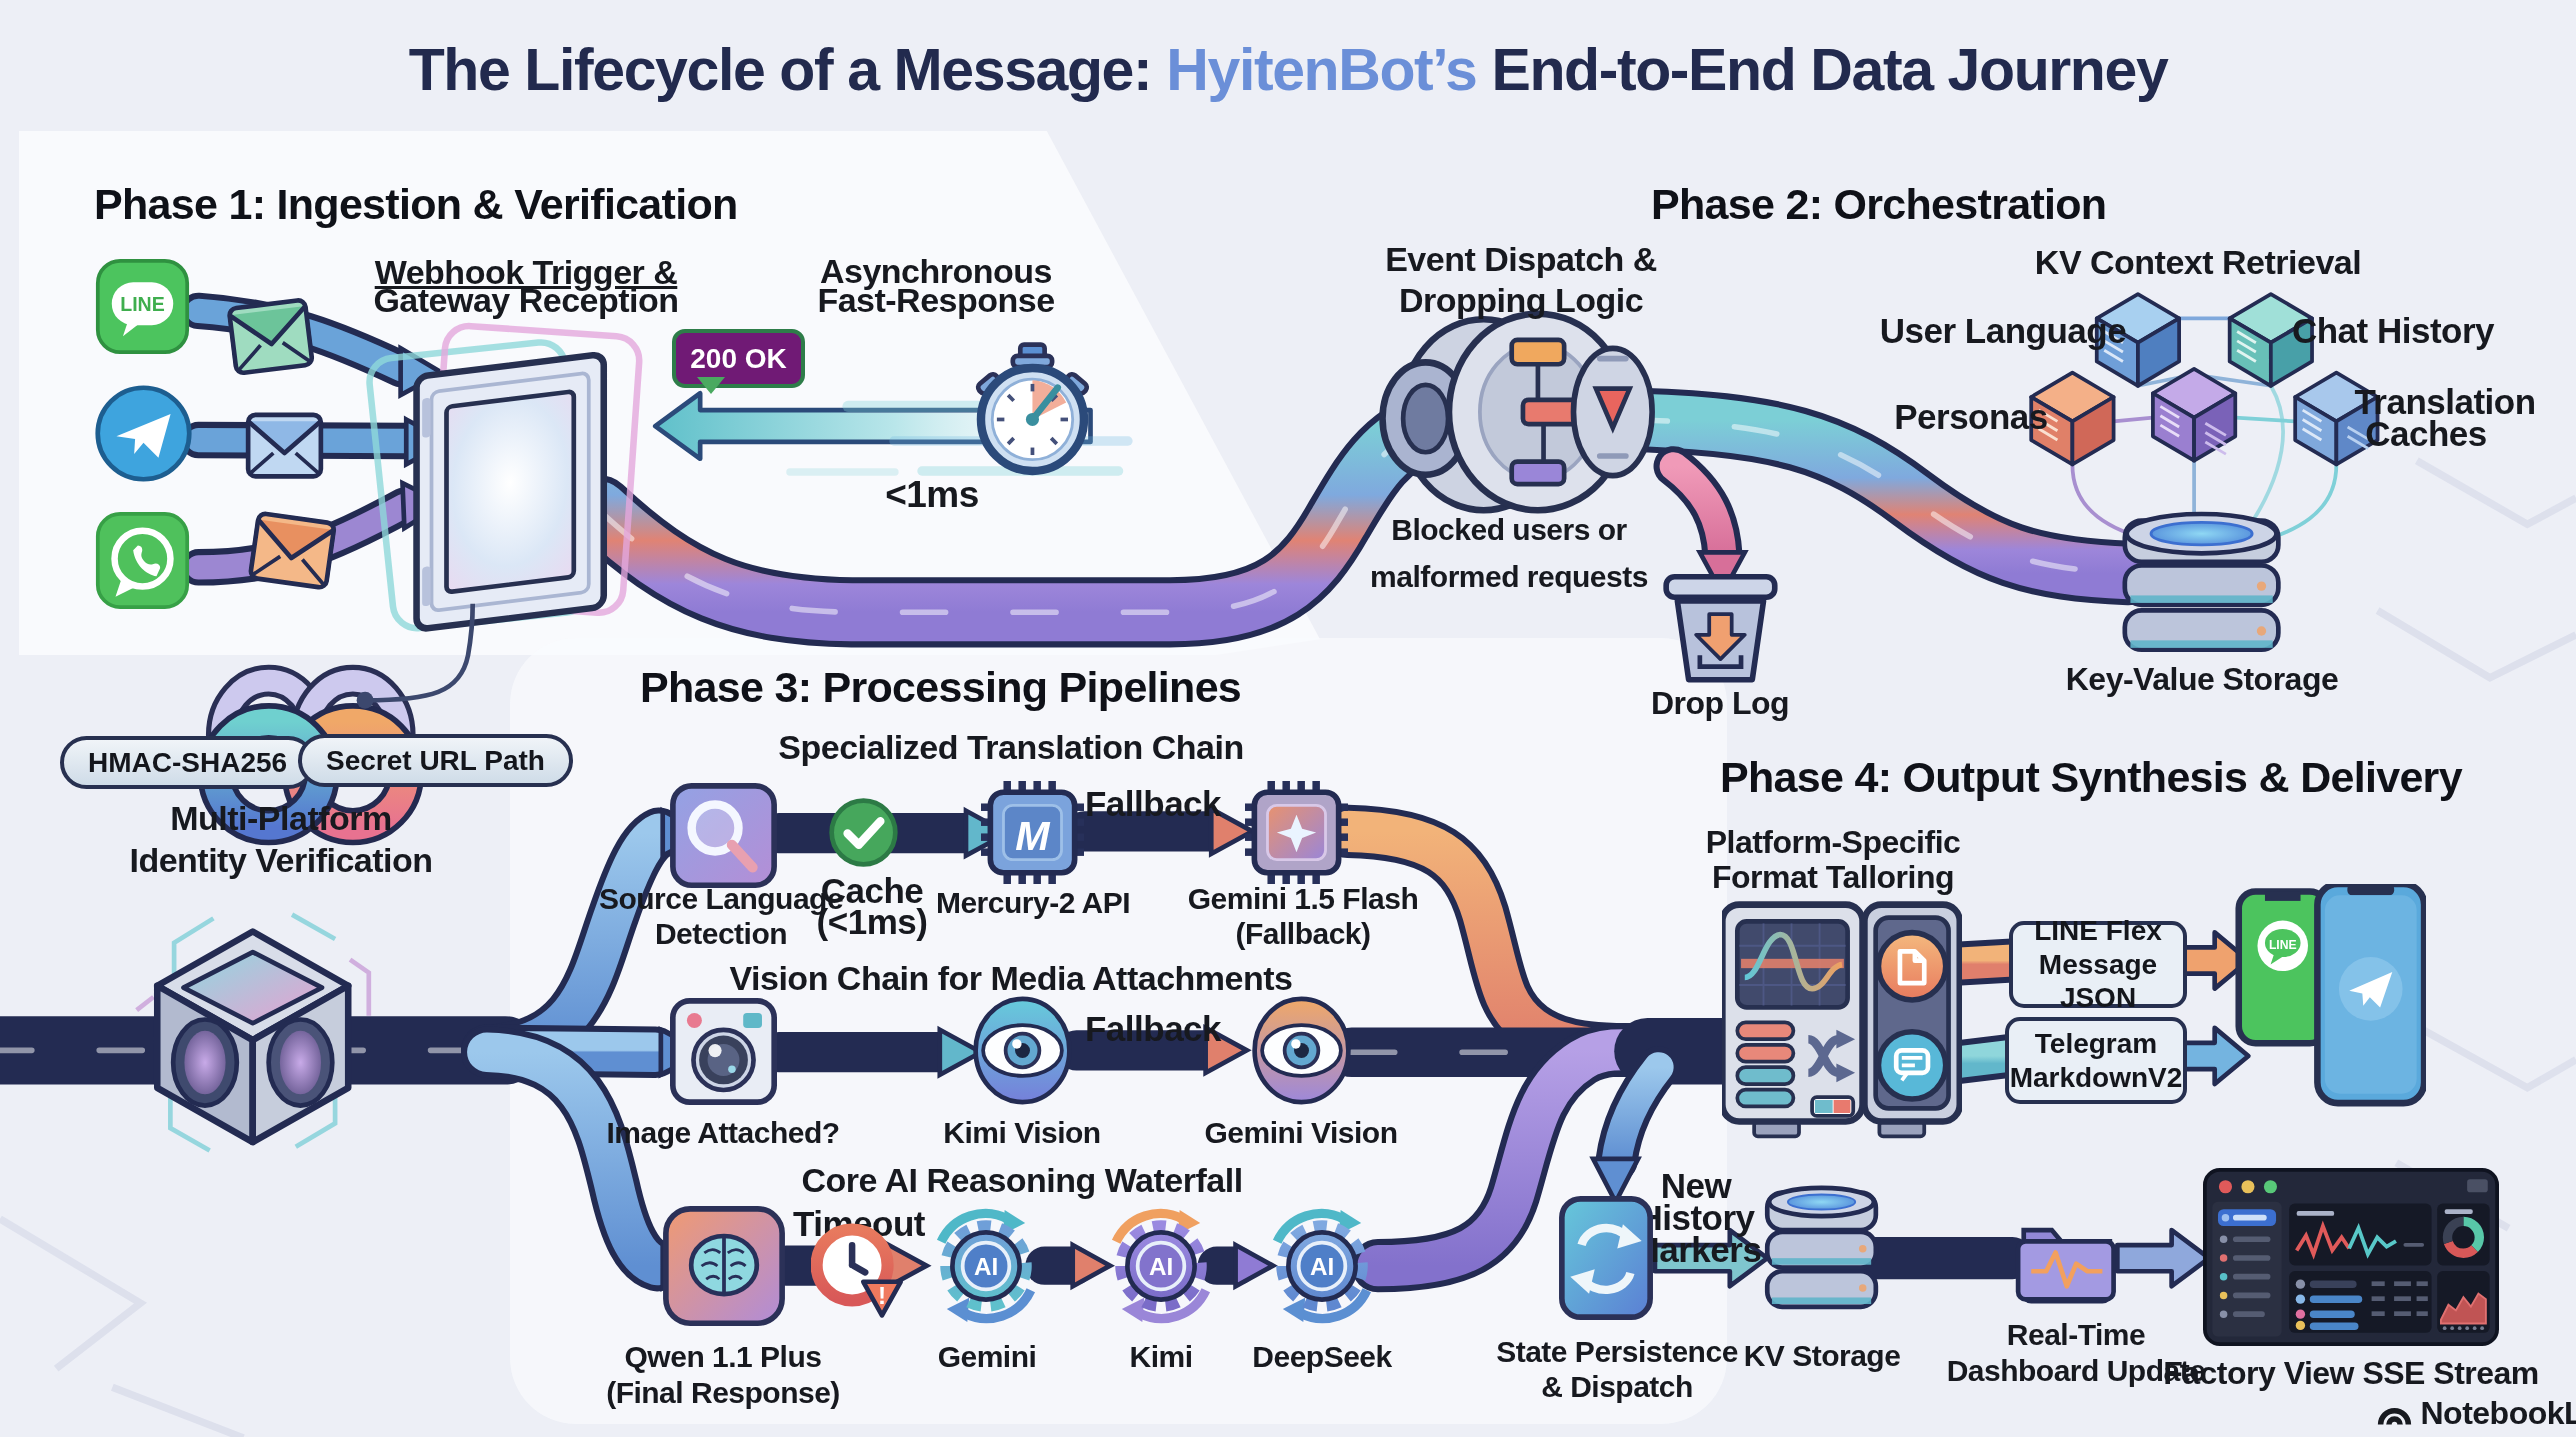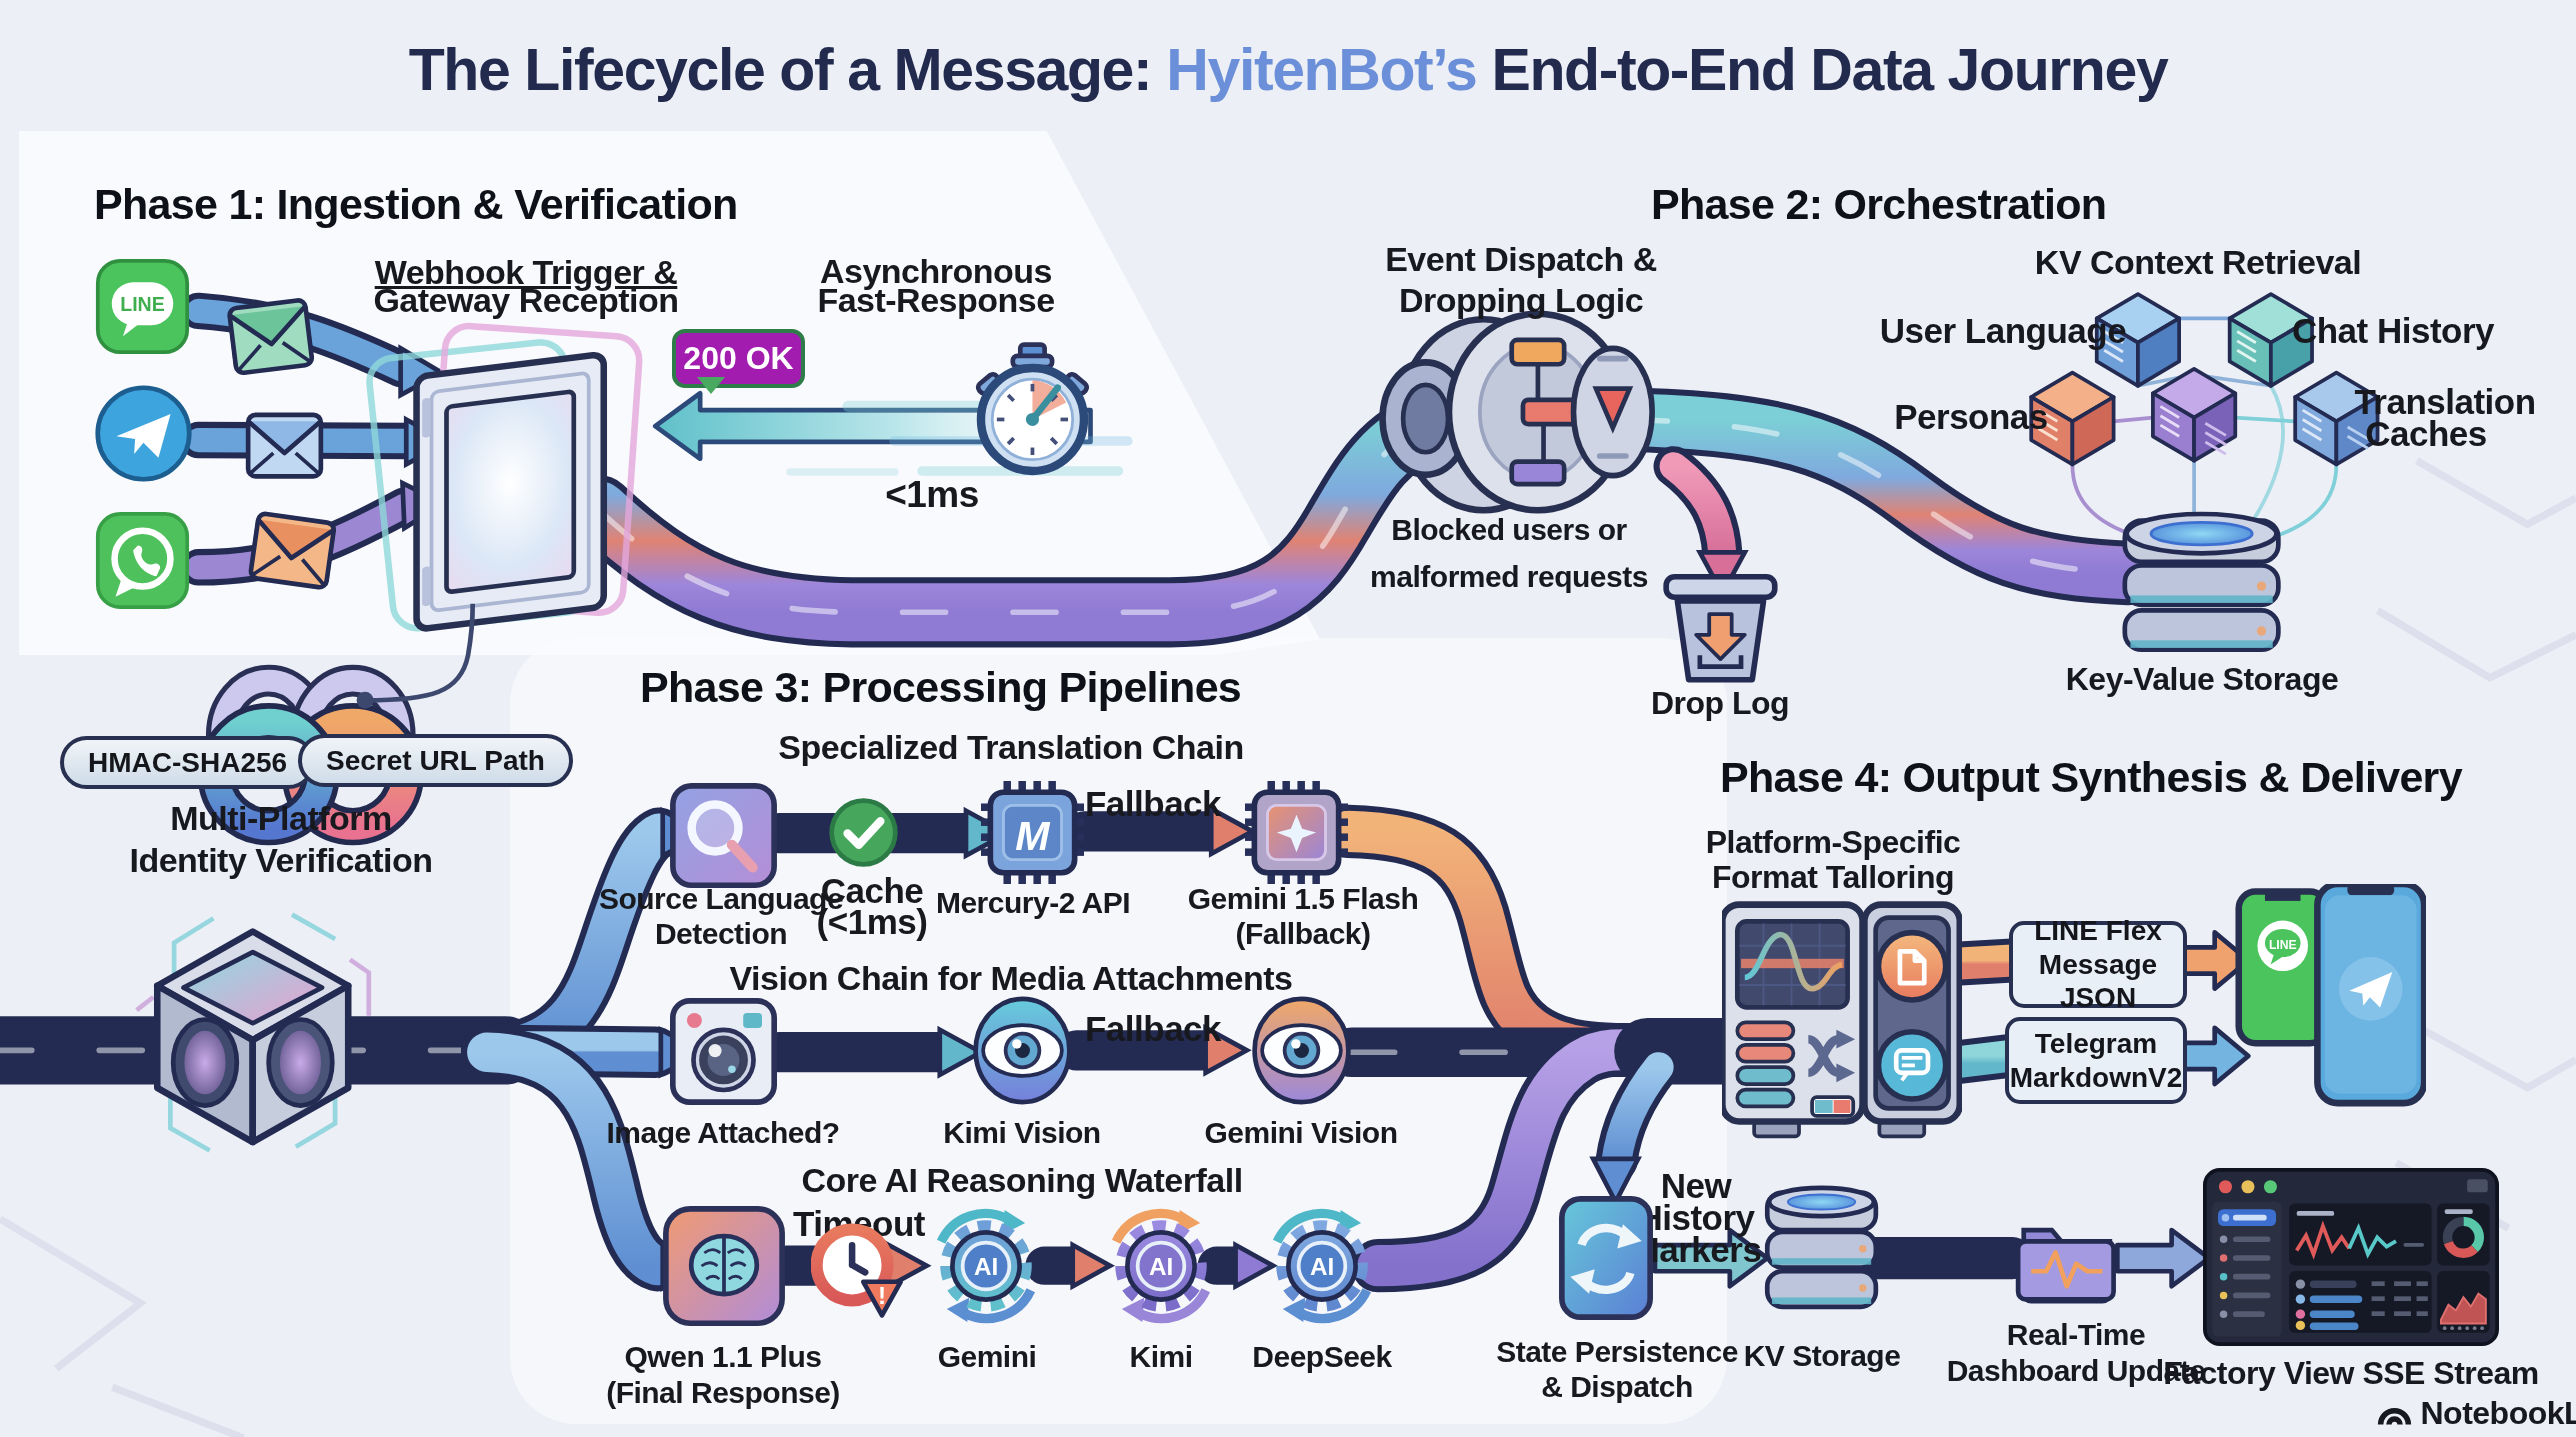--- a/index.html
+++ b/index.html
@@ -12,22 +12,22 @@
   .hdg{position:absolute;font-weight:800;color:#0f1118;font-size:43px;white-space:nowrap;letter-spacing:-0.7px;}
   .s40{font-size:37px;} .s36{font-size:34px;} .s34{font-size:32px;} .s32{font-size:30px;} .s30{font-size:35px;}
   .title{position:absolute;top:36px;left:0;width:100%;text-align:center;font-size:59px;font-weight:800;
          letter-spacing:-1.4px;color:#222a4e;}
   .title .brand{color:#6b8fd8;}
   .pill{position:absolute;background:linear-gradient(#f0f4f8,#cfdce8);border:4.7px solid #273050;
         border-radius:37px;font-weight:800;font-size:28px;color:#14161c;padding:6.6px 24px;white-space:nowrap;z-index:6;}
   .box{position:absolute;background:#e9eff6;border:4.7px solid #273050;border-radius:15px;display:flex;
        flex-direction:column;align-items:center;justify-content:center;font-weight:800;font-size:28px;
        color:#14161c;text-align:center;line-height:1.2;z-index:5;}
-  .badge{position:absolute;left:672px;top:329px;width:125px;height:51px;background:#a21caf;
-         border:4.7px solid #2e7d49;border-radius:13px;color:#fff;font-weight:800;font-size:32px;
+  .badge{position:absolute;left:672px;top:329px;width:125px;height:51px;background:#701a75;
+         border:4.7px solid #2e7d49;border-radius:13px;color:#fff;font-weight:800;font-size:28px;
          display:flex;align-items:center;justify-content:center;z-index:6;}
   .badge:after{content:"";position:absolute;left:20.6px;bottom:-24px;border:14px solid transparent;
                border-top:17px solid #4aa960;}
   .icon{position:absolute;z-index:5;}
   .wm{position:absolute;left:2376px;top:1395px;display:flex;align-items:center;gap:7.5px;z-index:7;}
   .wm span{font-size:32px;font-weight:700;color:#17191f;letter-spacing:-0.5px;}
 </style>
 </head>
 <body>
 

